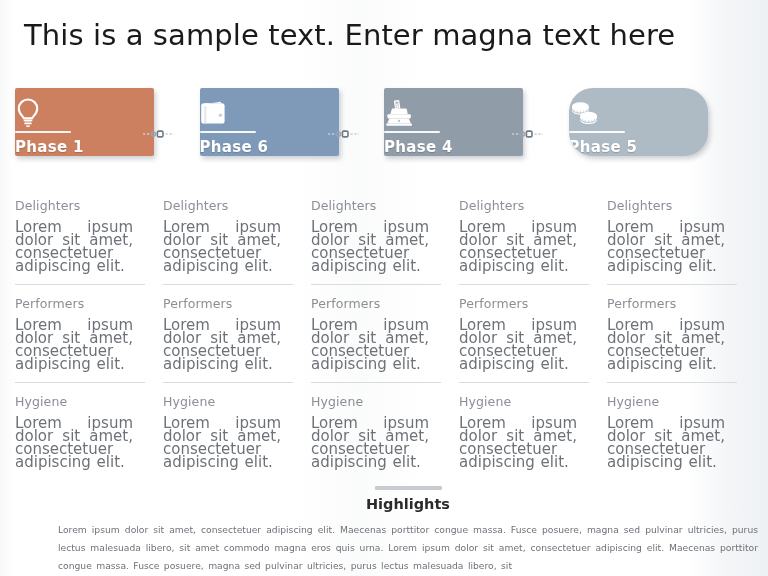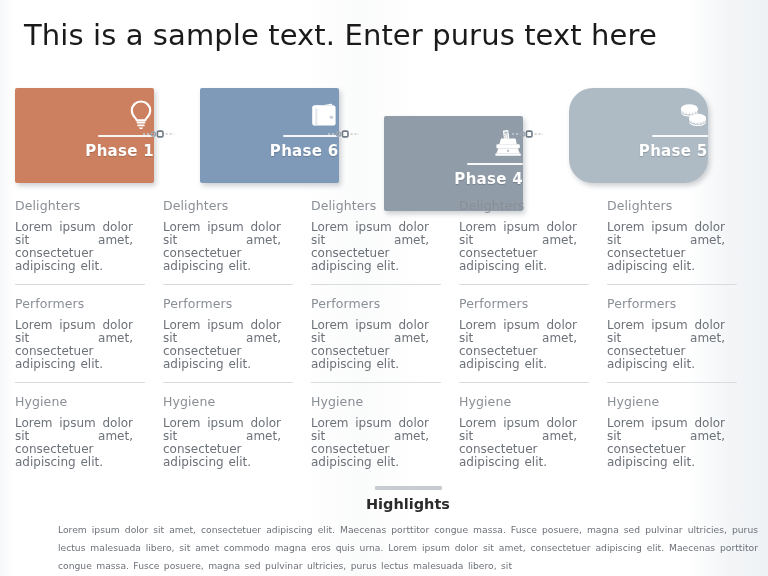--- a/index.html
+++ b/index.html
@@ -53,25 +53,25 @@
 
   .phase-cell {
     position: relative;
     flex: 1 1 0;
     display: flex;
   }
 
   .phase-box {
     position: relative;
     width: 139px;
-    height: 95px;
+    height: 68px;
     border-radius: 2px;
     display: flex;
     flex-direction: column;
-    align-items: flex-end;
+    align-items: flex-start;
     justify-content: flex-start;
     box-shadow: 2px 3px 5px rgba(90, 100, 110, 0.30);
     overflow: hidden;
   }
 
   .phase-icon {
     margin-top: 10px;
     height: 34px;
     display: flex;
     align-items: center;
@@ -127,21 +127,21 @@
 
   .block-title {
     font-size: 12.5px;
     font-weight: normal;
     color: #8a8f96;
     letter-spacing: 0.1px;
     margin-bottom: 5px;
   }
 
   .block-body {
-    font-size: 12px;
+    font-size: 15px;
     line-height: 13px;
     color: #6d7279;
     text-align: justify;
     width: 118px;
     word-spacing: 1px;
     margin-top: 8px;
   }
 
   .block-divider {
     width: 130px;
@@ -186,21 +186,21 @@
     word-spacing: 1.5px;
   }
 </style>
 </head>
 <body>
 
 <div class="bg-band left"></div>
 <div class="bg-band mid"></div>
 <div class="bg-band right"></div>
 
-<div class="slide-title">This is a sample text. Enter purus text here</div>
+<div class="slide-title">This is a sample text. Enter magna text here</div>
 
 <div class="phase-row">
     <div class="phase-cell">
       <div class="phase-box" style="background: rgb(204, 128, 96);">
         <div class="phase-icon">
           <svg width="26" height="30" viewBox="0 0 26 30">
       <path d="M13 1.5c-5.1 0-9.2 4-9.2 9 0 3.2 1.7 5.6 3.4 7.4.8.9 1.3 1.6 1.5 2.3h8.6c.2-.7.7-1.4 1.5-2.3 1.7-1.8 3.4-4.2 3.4-7.4 0-5-4.1-9-9.2-9z" fill="none" stroke="#ffffff" stroke-width="2.1"></path>
       <rect x="8.6" y="21.6" width="8.8" height="1.9" rx="0.9" fill="#ffffff"></rect>
       <rect x="9.3" y="24.4" width="7.4" height="1.9" rx="0.9" fill="#ffffff"></rect>
       <path d="M10.9 27.4h4.2c-.3 1.1-1.1 1.7-2.1 1.7s-1.8-.6-2.1-1.7z" fill="#ffffff"></path>
@@ -234,21 +234,21 @@
       <div class="connector">
         <svg width="9" height="9" viewBox="0 0 9 9">
       <line x1="-11" y1="4.5" x2="-2.5" y2="4.5" stroke="#c6cbd1" stroke-width="1.6" stroke-dasharray="2.2 1.8"></line>
       <line x1="11.5" y1="4.5" x2="20" y2="4.5" stroke="#c6cbd1" stroke-width="1.6" stroke-dasharray="2.2 1.8"></line>
       <circle cx="-0.6" cy="4.5" r="2.1" fill="none" stroke="#9aa3ad" stroke-width="1.5"></circle>
       <rect x="3.4" y="1.6" width="5.6" height="5.8" rx="1.4" fill="none" stroke="#6f7a85" stroke-width="1.6"></rect>
     </svg>
       </div>
     </div>
     <div class="phase-cell">
-      <div class="phase-box" style="background: rgb(144, 156, 168); margin-top: 28px;">
+      <div class="phase-box" style="background: rgb(144, 156, 168);">
         <div class="phase-icon">
           <svg width="30" height="28" viewBox="0 0 30 28">
       <rect x="3.4" y="15.2" width="23.4" height="4.2" rx="1.1" fill="#ffffff"></rect>
       <path d="M5.4 19.4h19.4l2.1 5.2H3.3z" fill="#ffffff"></path>
       <rect x="2.2" y="24.4" width="25.8" height="2.3" rx="1" fill="#ffffff"></rect>
       <path d="M8 9.6h13.4c.8 0 1.5.6 1.6 1.4l.7 4.2H6.3l1.7-5.6z" fill="#ffffff"></path>
       <rect x="10.4" y="1.2" width="5.4" height="8.6" rx="0.9" fill="#ffffff" transform="rotate(-8 13.1 5.5)"></rect>
       <rect x="11.4" y="2.6" width="3.2" height="2.2" rx="0.4" fill="#b4bcc4" transform="rotate(-8 13 3.7)"></rect>
       <rect x="11.3" y="5.7" width="1.3" height="1.2" fill="#b4bcc4" transform="rotate(-8 12 6.3)"></rect>
       <rect x="13.4" y="5.4" width="1.3" height="1.2" fill="#b4bcc4" transform="rotate(-8 14 6)"></rect>

